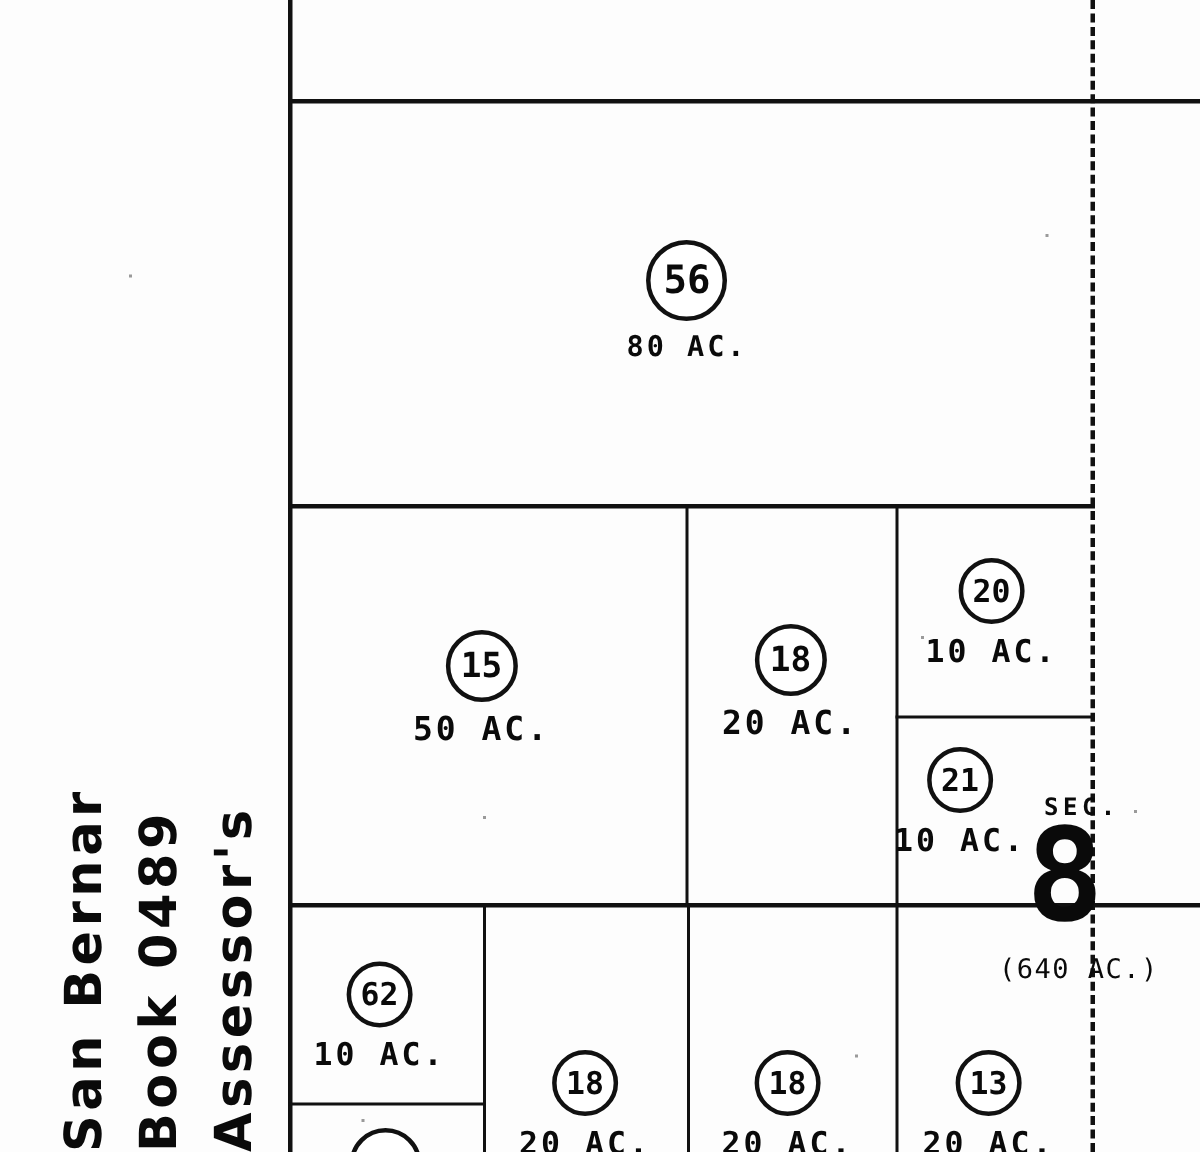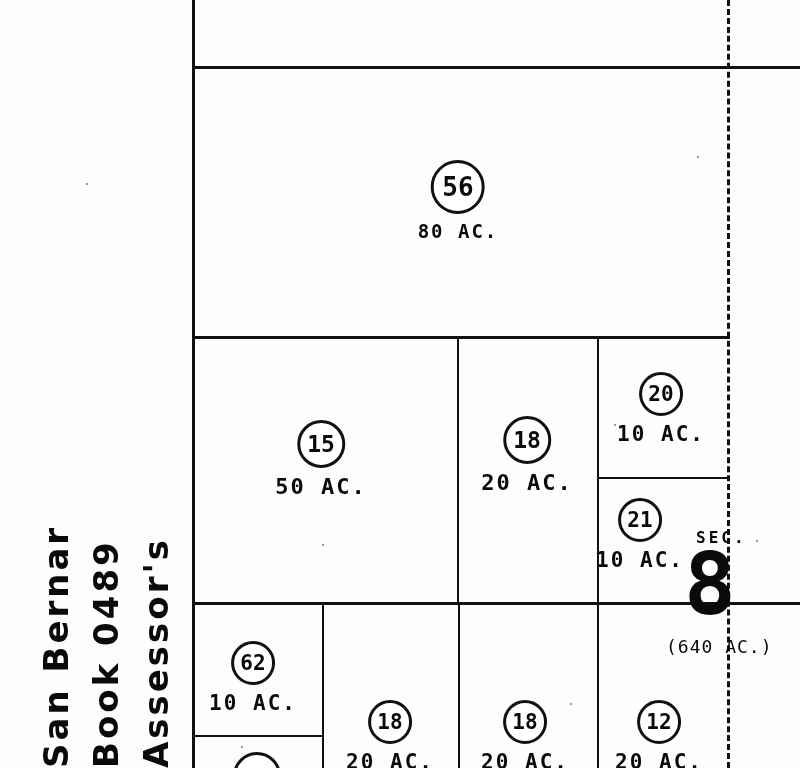--- a/index.html
+++ b/index.html
@@ -214,21 +214,21 @@
     <div class="parcel-num">18</div>
     <div class="parcel-acres">20 AC.</div>
   </div>
 
   <div class="parcel size-sm" style="left:525px; top:700px;">
     <div class="parcel-num">18</div>
     <div class="parcel-acres">20 AC.</div>
   </div>
 
   <div class="parcel size-sm" style="left:659px; top:700px;">
-    <div class="parcel-num">12</div>
+    <div class="parcel-num">13</div>
     <div class="parcel-acres">20 AC.</div>
   </div>
 
   <div id="partial-parcel"></div>
 
   <div id="section-label">
     <div class="sec-word">SEC.</div>
     <div class="sec-number">8</div>
     <div class="sec-acres">(640 AC.)</div>
   </div>

